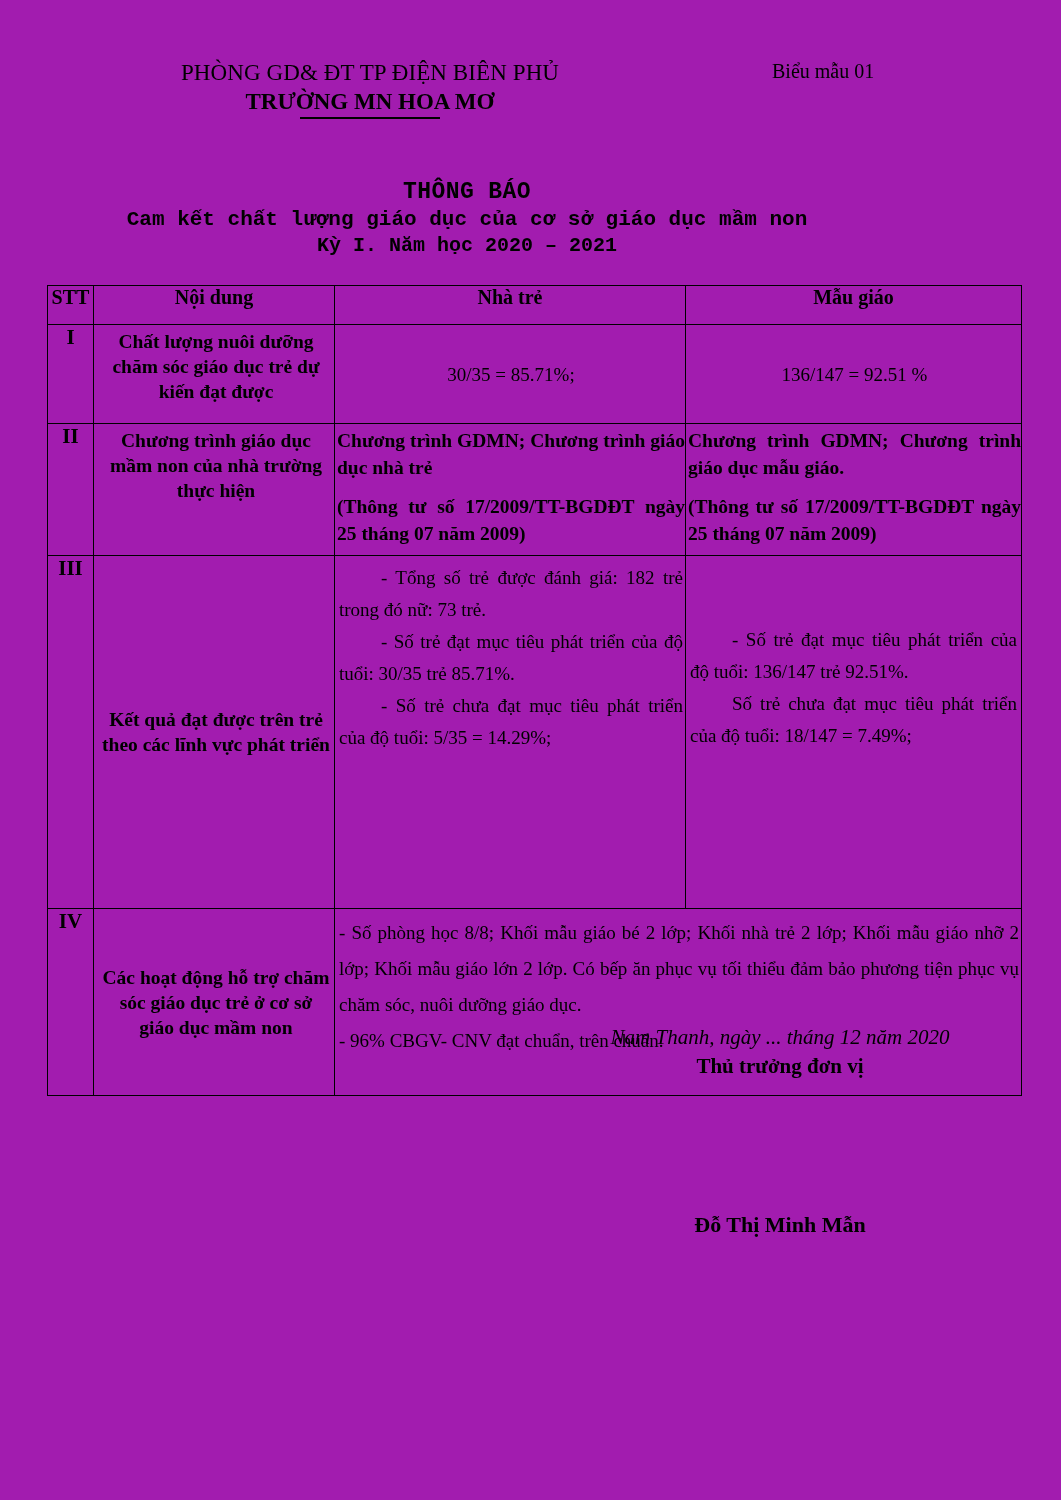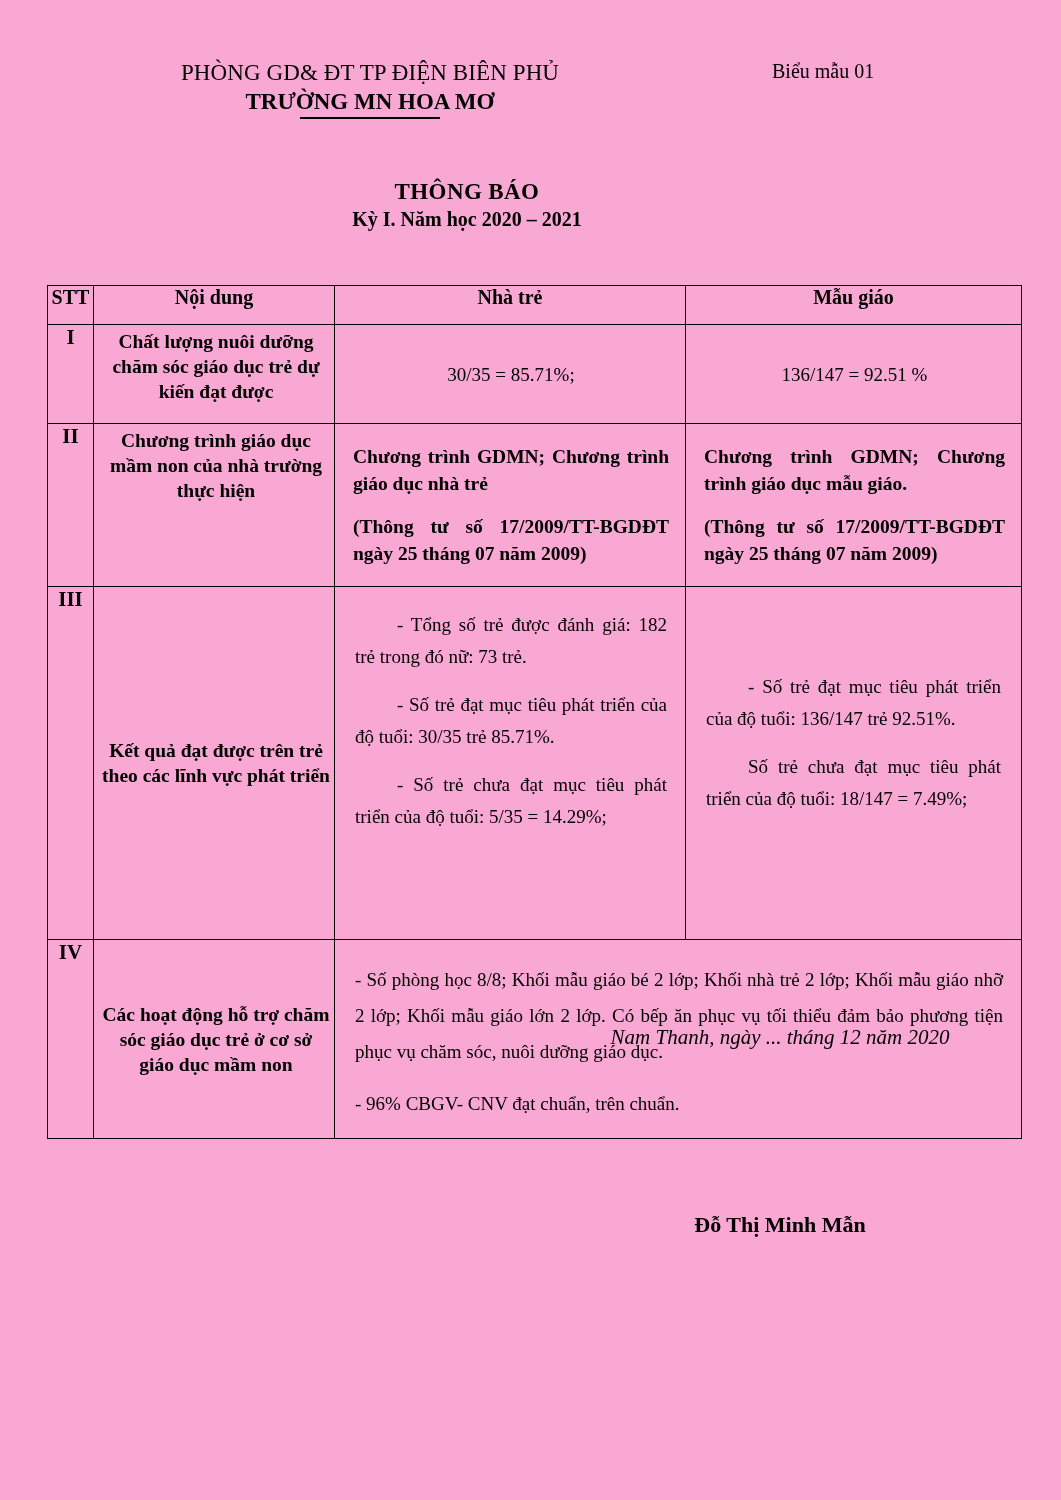--- a/index.html
+++ b/index.html
@@ -8,21 +8,21 @@
     background: #ffffff;
   }
   body {
     font-family: "Liberation Serif", "DejaVu Serif", serif;
     color: #000000;
   }
   .page {
     position: relative;
     width: 1061px;
     height: 1500px;
-    background: #f9a8d4;
+    background: #a21caf;
     overflow: hidden;
   }
 
   
   .letterhead {
     position: absolute;
     left: 0;
     top: 58px;
     width: 1061px;
     height: 70px;
@@ -73,20 +73,21 @@
     white-space: nowrap;
   }
 
   
   .title-block {
     position: absolute;
     left: 0;
     top: 178px;
     width: 934px;
     text-align: center;
+    font-family: Liberation Mono, monospace;
   }
   .t-main {
     font-size: 23px;
     font-weight: bold;
     line-height: 28px;
     letter-spacing: 0.4px;
   }
   .t-sub {
     font-size: 21px;
     font-weight: bold;
@@ -143,21 +144,21 @@
     font-size: 19.5px;
     line-height: 25px;
     padding: 4px 2px 4px 6px !important;
     vertical-align: middle;
   }
   .cell {
     font-size: 19px;
     line-height: 25px;
     padding: 4px 3px 4px 5px !important;
   }
-  .cell p { margin: 16px; }
+  .cell p { margin: 0; }
 
   
   .r1 td { height: 90px; }
   .r1 .cell { vertical-align: middle; }
 
   
   .r2 td { height: 123px; }
   .r2 .cell {
     font-weight: bold;
     font-size: 19.5px;
@@ -243,20 +244,21 @@
       <div class="lh-org">PHÒNG GD&amp; ĐT TP ĐIỆN BIÊN PHỦ</div>
       <div class="lh-school-wrap">
         <span class="lh-school">TRƯỜNG MN HOA MƠ</span>
       </div>
     </div>
     <div class="lh-form">Biểu mẫu 01</div>
   </div>
 
   <div class="title-block">
     <div class="t-main">THÔNG BÁO</div>
+    <div class="t-sub">Cam kết chất lượng giáo dục của cơ sở giáo dục mầm non</div>
     <div class="t-term">Kỳ I. Năm học 2020 – 2021</div>
   </div>
 
   <div class="tbl-wrap">
     <table class="main">
       <colgroup>
         <col class="c-stt">
           <col class="c-noi">
           <col class="c-nha">
           <col class="c-mau">
@@ -312,16 +314,17 @@
             <p>- Số phòng học 8/8;  Khối mẫu giáo bé 2 lớp; Khối nhà trẻ 2 lớp; Khối mẫu giáo nhỡ 2 lớp; Khối mẫu giáo lớn 2 lớp. Có bếp ăn phục vụ tối thiểu đảm bảo phương tiện phục vụ chăm sóc, nuôi dưỡng giáo dục.</p>
             <p>- 96% CBGV- CNV đạt chuẩn, trên chuẩn.</p>
           </td>
         </tr>
       </tbody>
     </table>
   </div>
 
   <div class="sig">
     <div class="sig-date">Nam Thanh, ngày ... tháng 12 năm 2020</div>
+    <div class="sig-role">Thủ trưởng đơn vị</div>
   </div>
   <div class="sig-name">Đỗ Thị Minh Mẫn</div>
 
 </div>
 
 </body></html>

